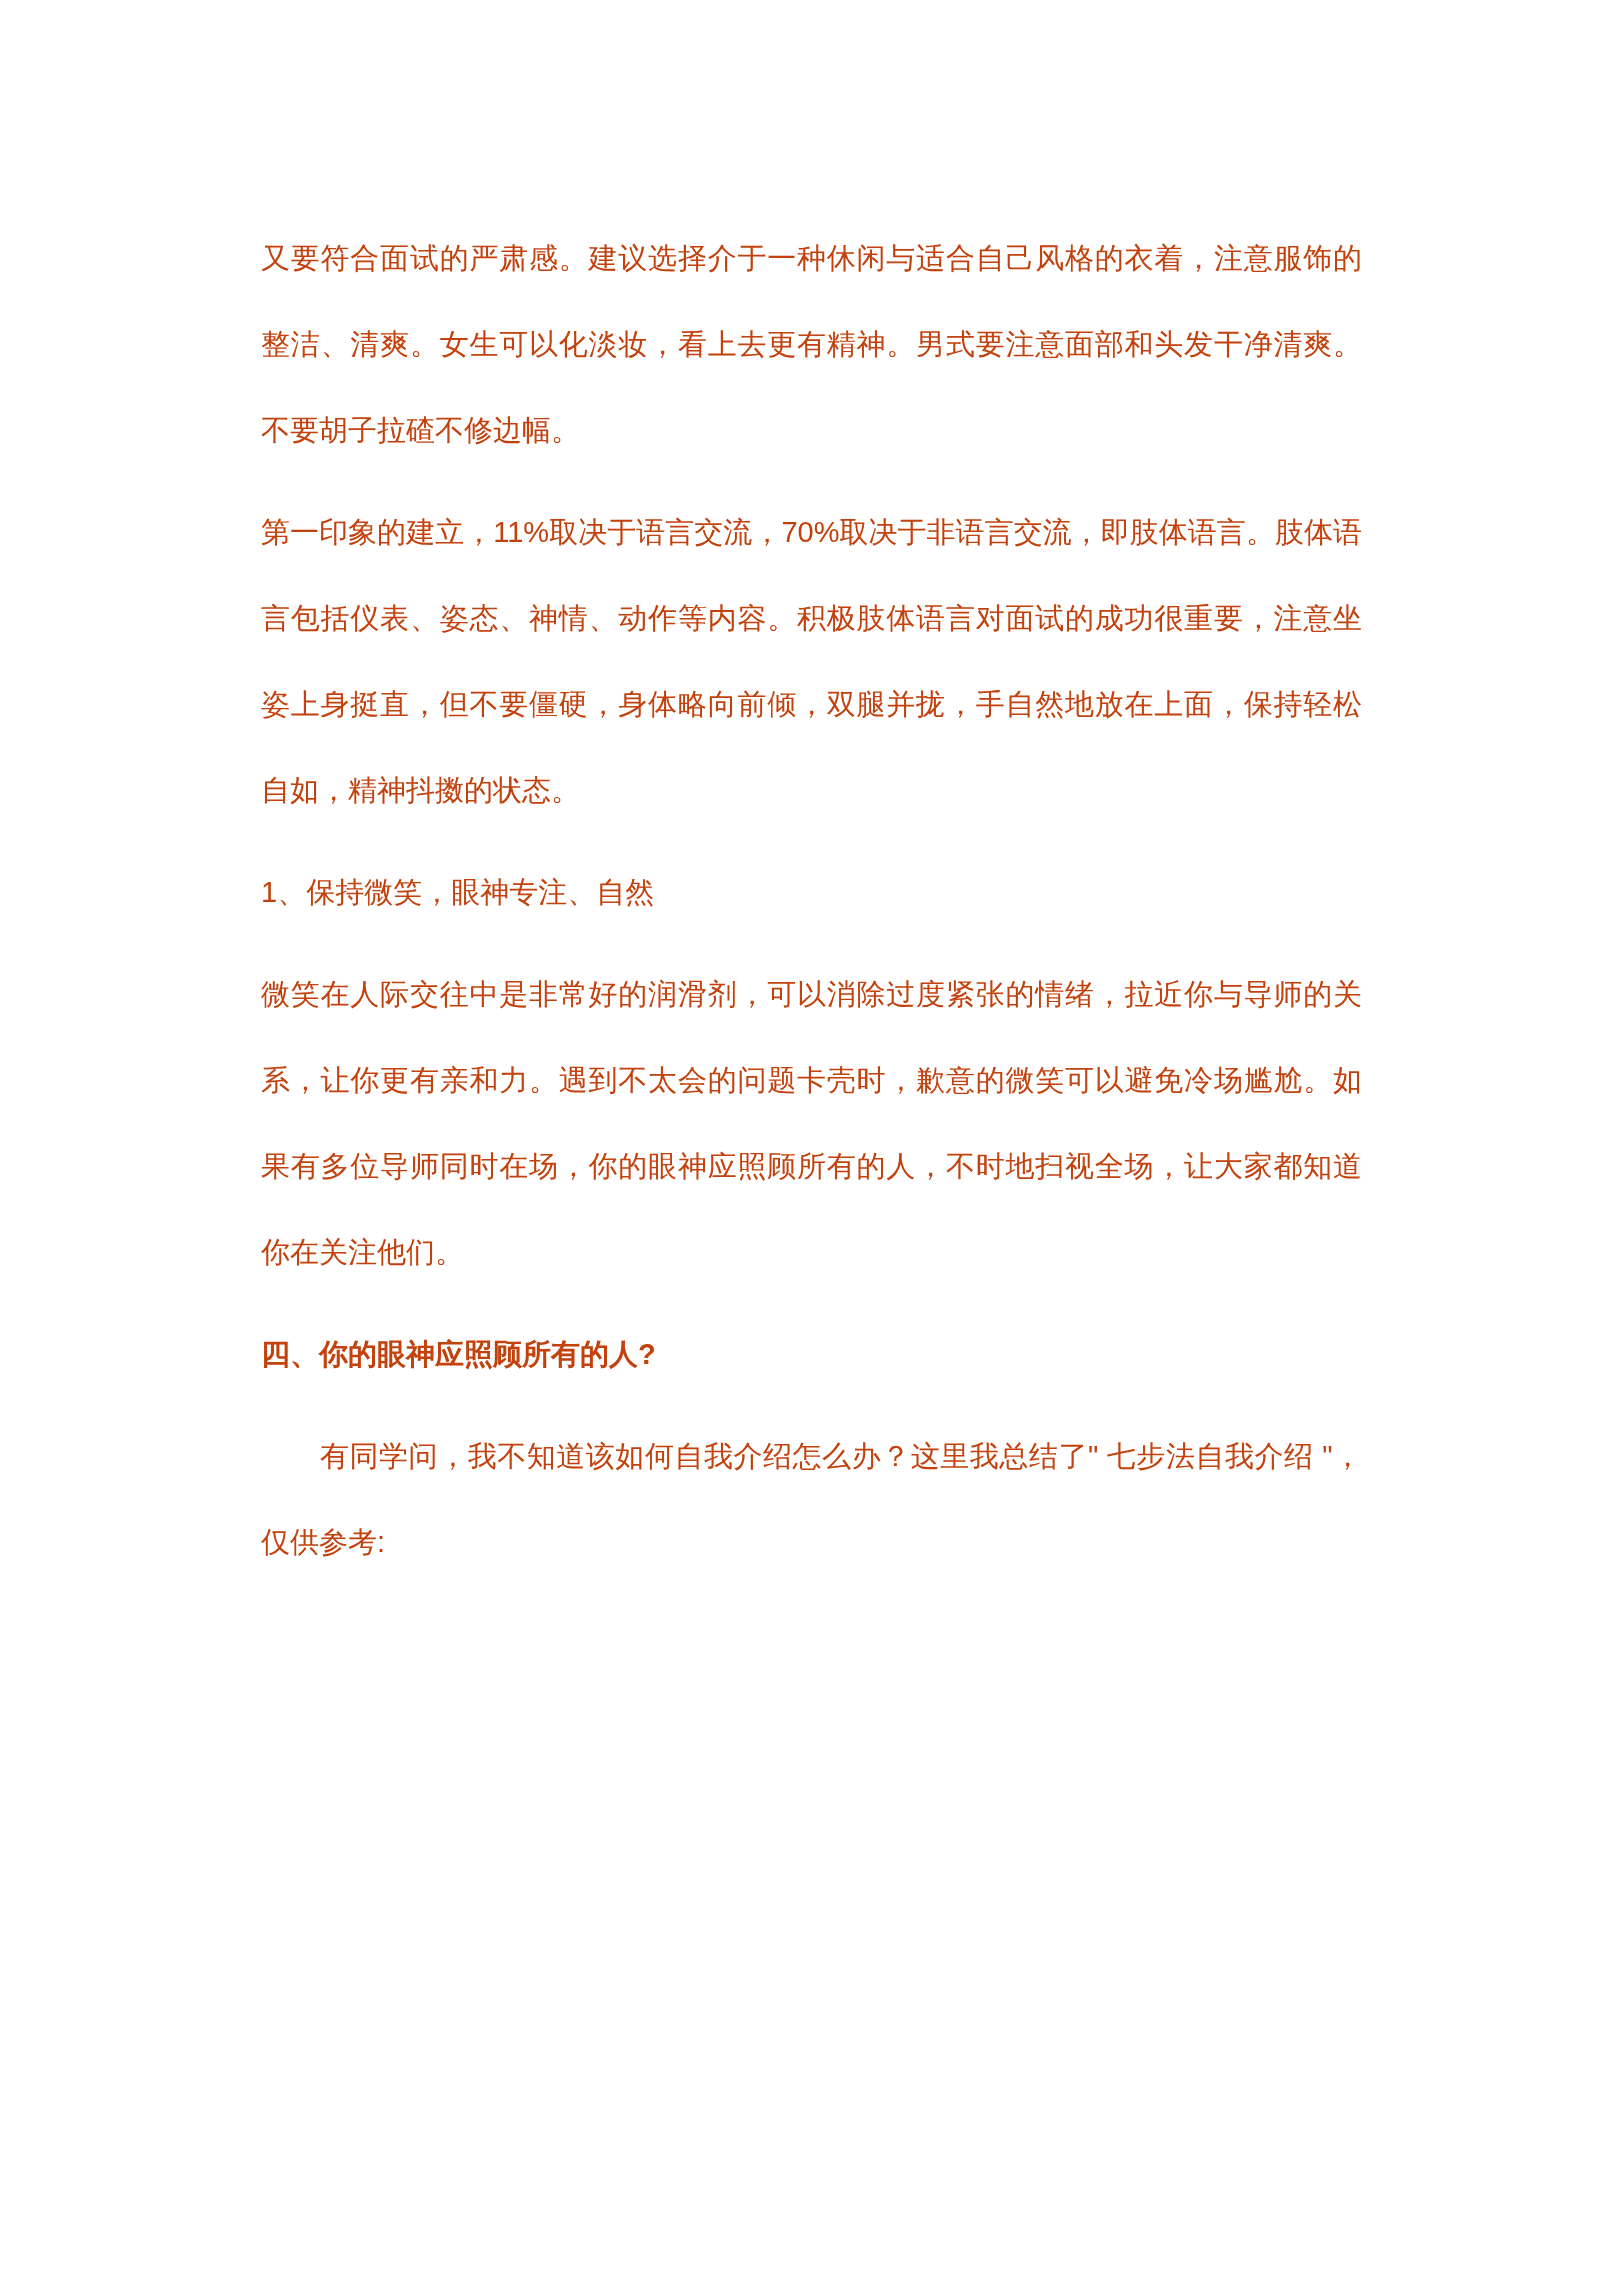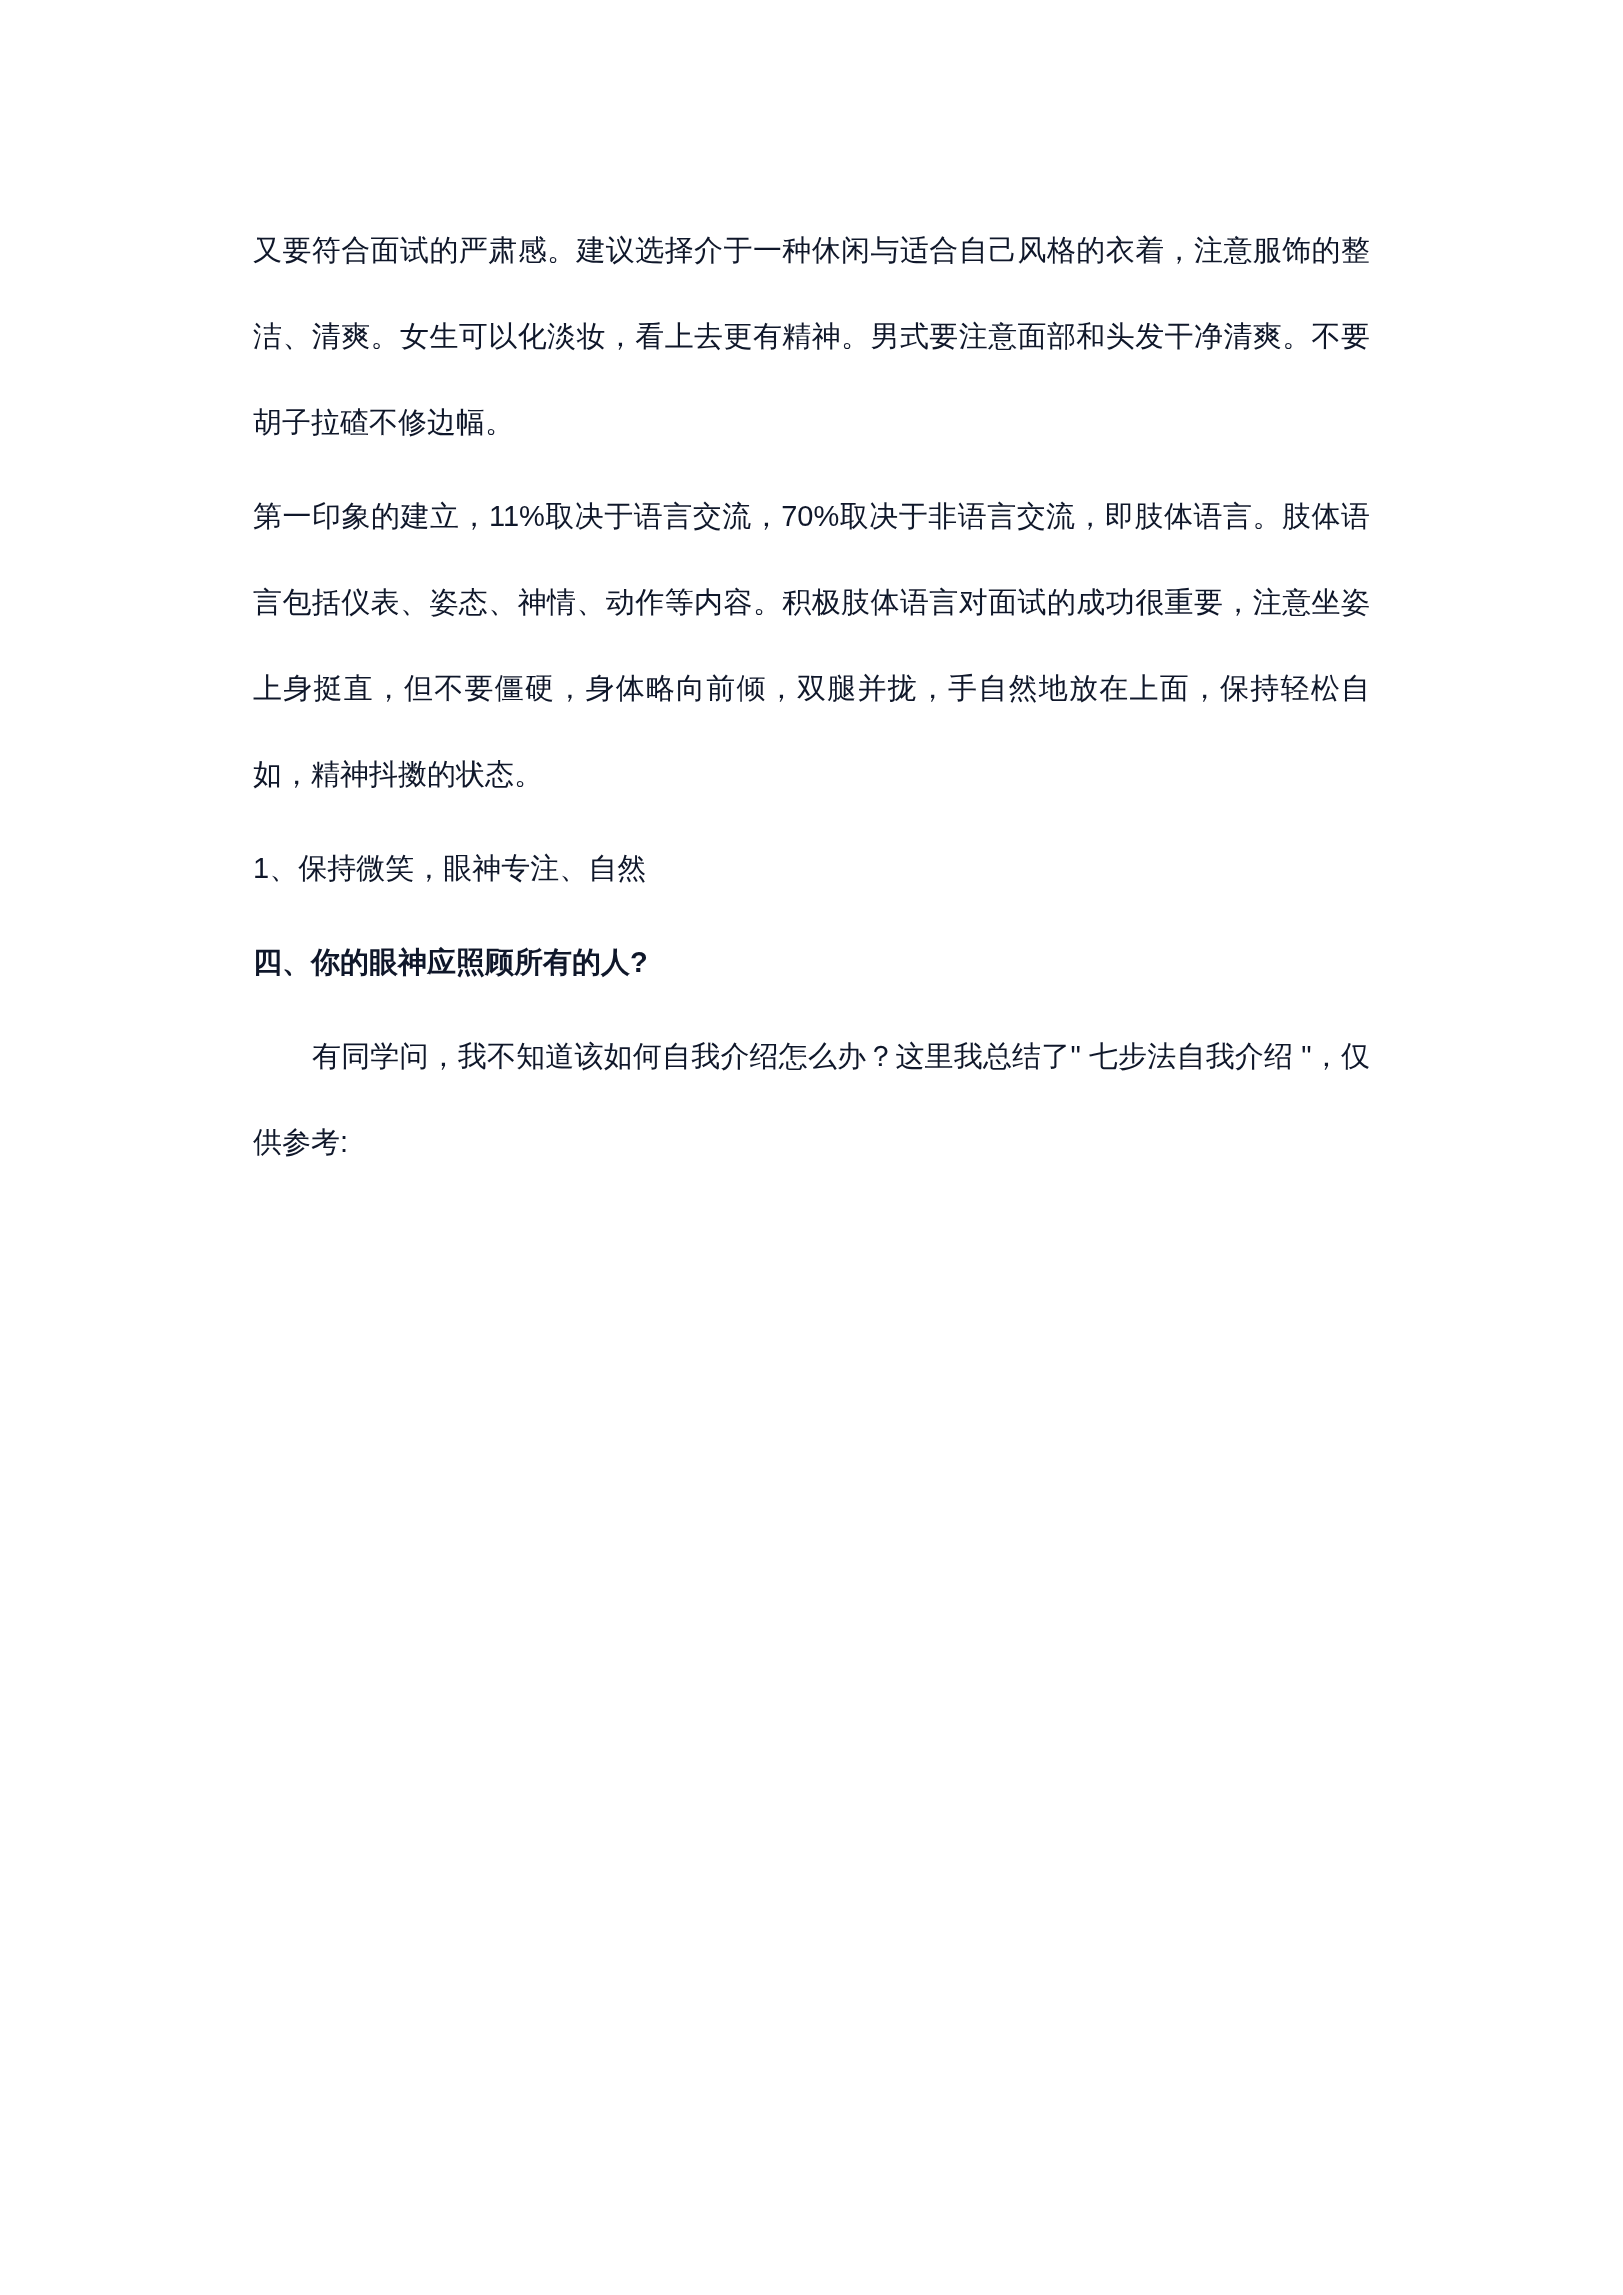--- a/index.html
+++ b/index.html
@@ -15,42 +15,43 @@
     overflow: hidden;
     font-family: "Liberation Sans", "DejaVu Sans", sans-serif;
   }
   .content {
     position: absolute;
     left: 245px;
     top: 199px;
     width: 1133px;
   }
   p.block {
-    margin: 8px;
+    margin: 16px;
     padding: 0;
     font-size: 29px;
     line-height: 86px;
-    color: #0f172a;
+    color: #c2410c;
     text-align: justify;
     text-justify: inter-ideograph;
     word-break: break-all;
   }
   p.block.heading {
     font-weight: 700;
     text-align: left;
   }
   p.block.indent {
     text-indent: 59px;
   }
 </style>
 </head>
 <body>
 
 <div class="page">
   <div class="content">
       <p class="block body">又要符合面试的严肃感。建议选择介于一种休闲与适合自己风格的衣着，注意服饰的整洁、清爽。女生可以化淡妆，看上去更有精神。男式要注意面部和头发干净清爽。不要胡子拉碴不修边幅。</p>
       <p class="block body">第一印象的建立，11%取决于语言交流，70%取决于非语言交流，即肢体语言。肢体语言包括仪表、姿态、神情、动作等内容。积极肢体语言对面试的成功很重要，注意坐姿上身挺直，但不要僵硬，身体略向前倾，双腿并拢，手自然地放在上面，保持轻松自如，精神抖擞的状态。</p>
       <p class="block body">1、保持微笑，眼神专注、自然</p>
+      <p class="block body">微笑在人际交往中是非常好的润滑剂，可以消除过度紧张的情绪，拉近你与导师的关系，让你更有亲和力。遇到不太会的问题卡壳时，歉意的微笑可以避免冷场尴尬。如果有多位导师同时在场，你的眼神应照顾所有的人，不时地扫视全场，让大家都知道你在关注他们。</p>
       <p class="block heading">四、你的眼神应照顾所有的人?</p>
       <p class="block body indent">有同学问，我不知道该如何自我介绍怎么办？这里我总结了" 七步法自我介绍 "，仅供参考:</p>
     </div>
 </div>
 
 
 </body></html>

